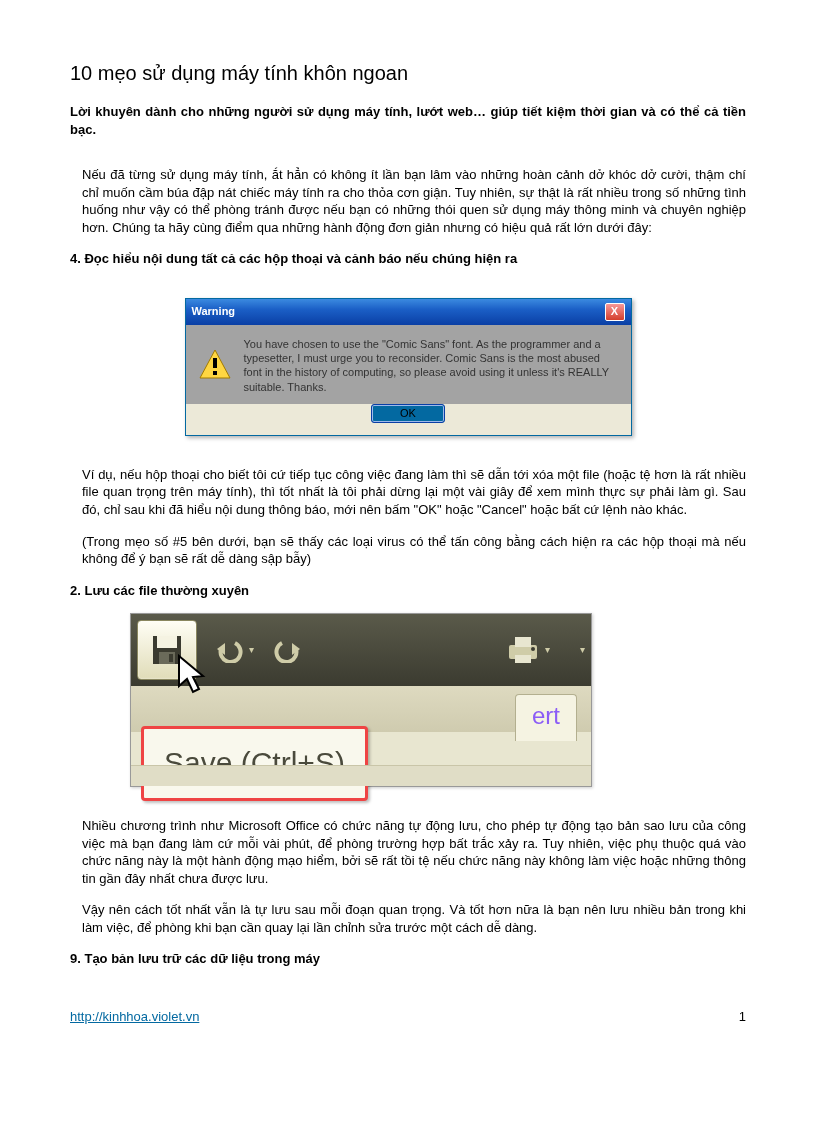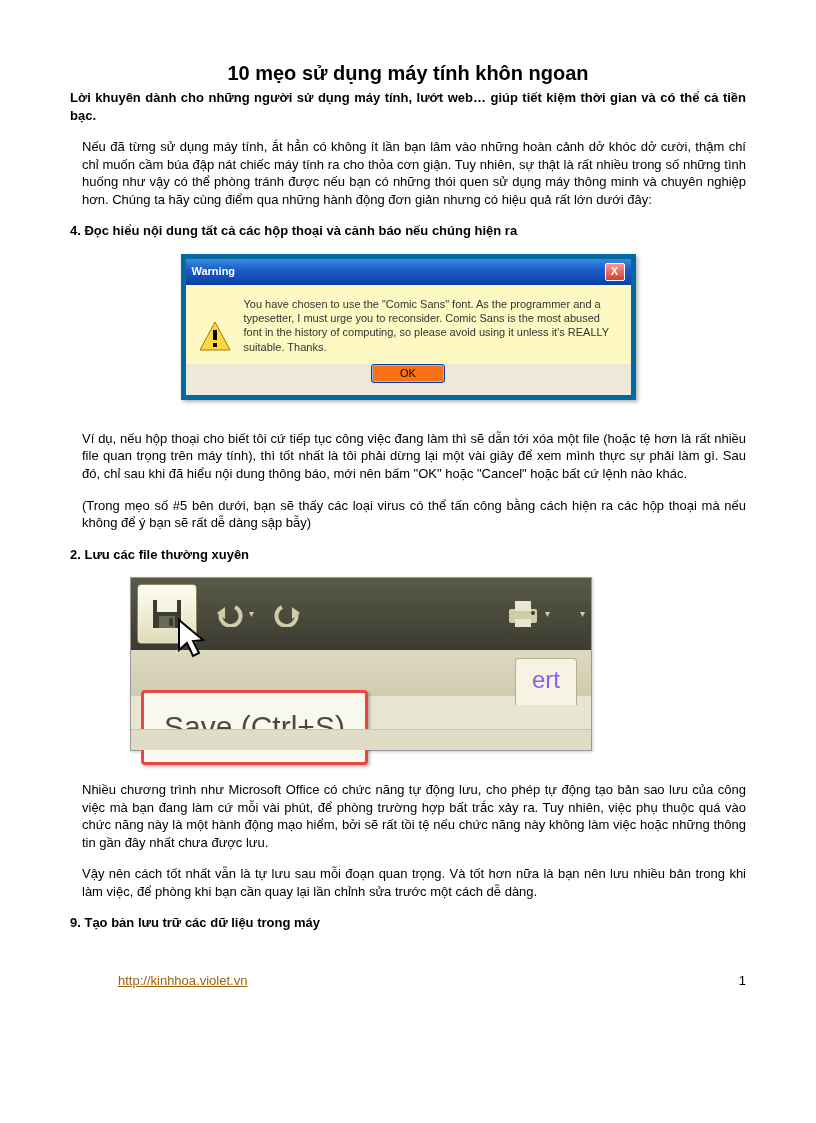--- a/index.html
+++ b/index.html
@@ -7,46 +7,46 @@
     font-size: 13px;
     color: #000;
     margin: 0;
     padding: 60px 70px 40px 70px;
     width: 816px;
     box-sizing: border-box;
     line-height: 1.35;
   }
   h1 {
     font-size: 20px;
-    text-align: center;
-    margin: 0 0 2px 0;
-    font-weight: bold;
+    margin: 0 0 16px 0;
+    font-weight: normal;
   }
   .subtitle {
     font-weight: bold;
-    margin-bottom: 14px;
+    margin-bottom: 28px;
     text-align: justify;
   }
   p {
     margin: 0 0 14px 12px;
     text-align: justify;
   }
   .section-head {
     font-weight: bold;
     margin: 0 0 14px 0;
   }
   
   .dialog-wrap { text-align: center; margin: 0 0 30px 0; }
   .dialog {
     display: inline-block;
     width: 445px;
-    border: 5px solid #0369a1;
+    border: 1px solid #0369a1;
     box-shadow: 2px 2px 4px rgba(0,0,0,0.3);
     text-align: left;
     font-size: 11px;
+    margin-top: 16px;
   }
   .titlebar {
     background: linear-gradient(to bottom, #3b8ae0, #1b5fc6 40%, #0a3fa5);
     color: #fff;
     font-weight: bold;
     padding: 4px 6px;
     display: flex;
     justify-content: space-between;
     align-items: center;
     font-family: Tahoma, sans-serif;
@@ -56,36 +56,36 @@
     border: 1px solid #fff;
     width: 18px; height: 16px;
     text-align: center;
     color: #fff;
     font-weight: bold;
     font-size: 11px;
     line-height: 14px;
     border-radius: 2px;
   }
   .dialog-body {
-    background: #fef9c3;
+    background: #a3a3a3;
     padding: 12px 12px 10px 12px;
     display: flex;
     gap: 12px;
-    align-items: flex-end;
+    align-items: center;
   }
   .warn-icon svg { display:block; }
   .dialog-text { color: #333; line-height: 1.3; font-family: Tahoma, sans-serif; font-size: 11px; }
   .dialog-footer {
     background: #ece9d8;
     text-align: center;
     padding: 0 0 12px 0;
   }
   .ok-btn {
     display: inline-block;
-    background: #f97316;
+    background: #0369a1;
     border: 1px solid #0a3fa5;
     border-radius: 3px;
     padding: 1px 28px;
     font-family: Tahoma, sans-serif;
     font-size: 11px;
     box-shadow: 0 0 0 1px #9db9eb inset;
     text-align: center;
   }
   
   .toolbar-wrap { margin: 0 0 30px 0; }
@@ -161,21 +161,21 @@
     background: #e0ddc6;
     border-top: 1px solid #c9c5a8;
   }
   
   .footer {
     margin-top: 40px;
     display: flex;
     justify-content: space-between;
     font-size: 13px;
   }
-  .footer a { color: #a16207; text-decoration: underline; margin-left: 48px; }
+  .footer a { color: #0369a1; text-decoration: underline; }
 </style>
 </head>
 <body>
 
 <h1>10 mẹo sử dụng máy tính khôn ngoan</h1>
 <div class="subtitle">Lời khuyên dành cho những người sử dụng máy tính, lướt web… giúp tiết kiệm thời gian và có thể cả tiền bạc.</div>
 
 <p>Nếu đã từng sử dụng máy tính, ắt hẳn có không ít lần bạn lâm vào những hoàn cảnh dở khóc dở cười, thậm chí chỉ muốn cầm búa đập nát chiếc máy tính ra cho thỏa cơn giận. Tuy nhiên, sự thật là rất nhiều trong số những tình huống như vậy có thể phòng tránh được nếu bạn có những thói quen sử dụng máy thông minh và chuyên nghiệp hơn. Chúng ta hãy cùng điểm qua những hành động đơn giản nhưng có hiệu quả rất lớn dưới đây:</p>
 
 <div class="section-head">4. Đọc hiểu nội dung tất cả các hộp thoại và cảnh báo nếu chúng hiện ra</div>

